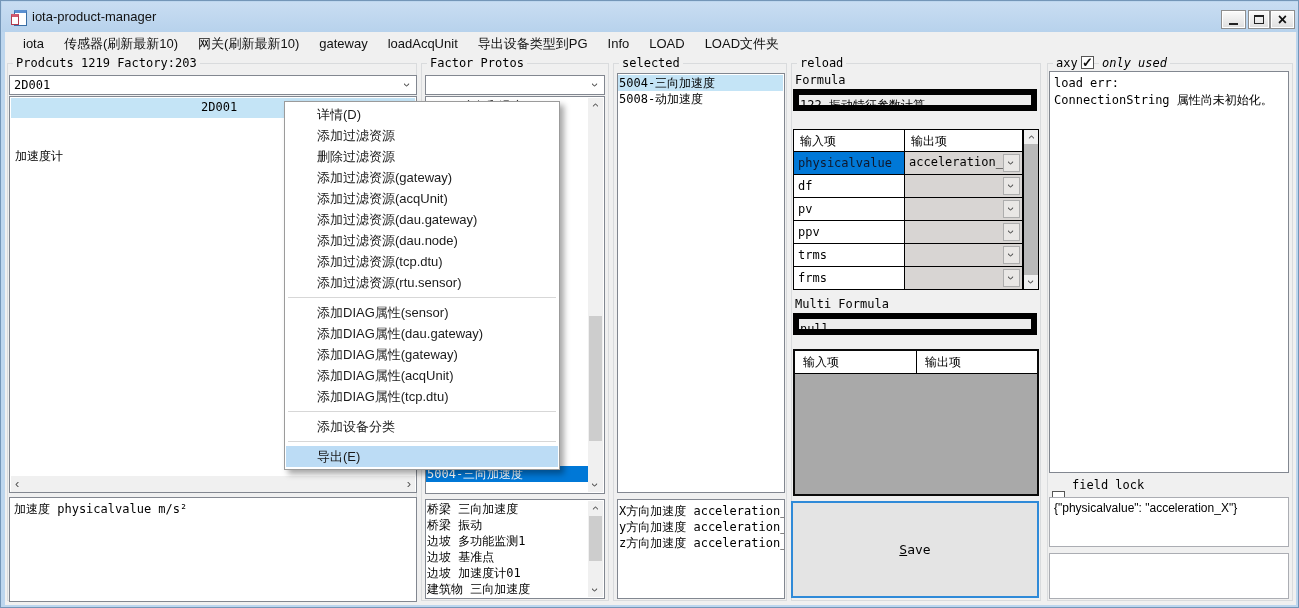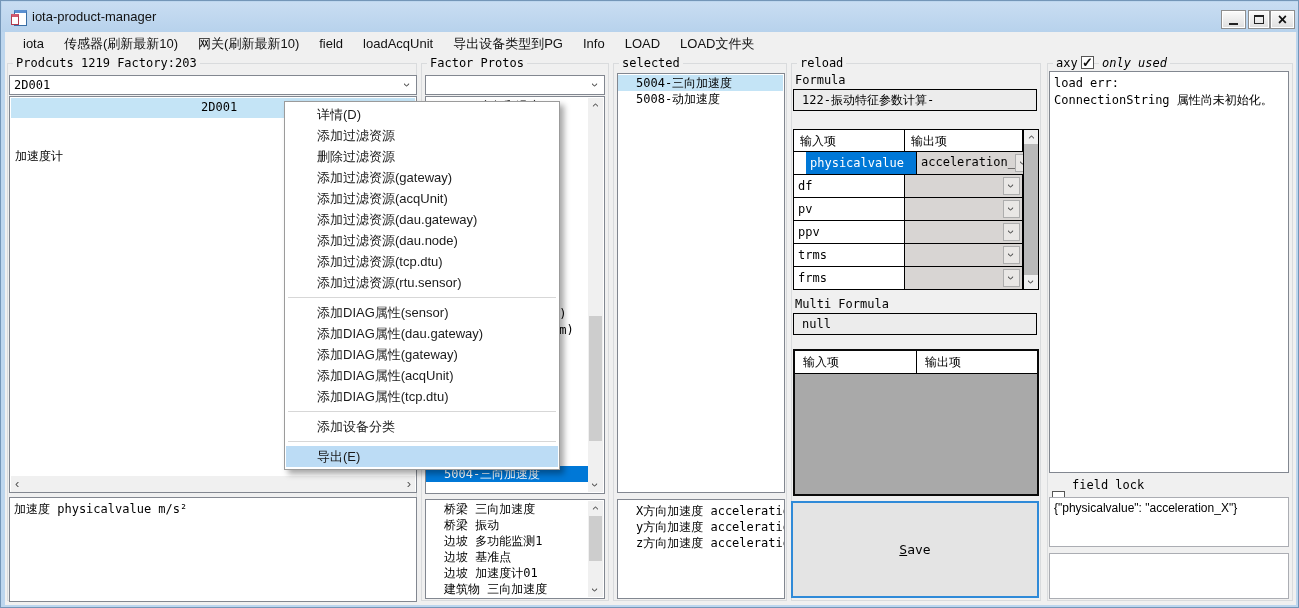--- a/index.html
+++ b/index.html
@@ -33,45 +33,45 @@
   .combo{background:#fff;border:1px solid #828790;}
   .combo .cval{position:absolute;left:4px;top:2px;font-family:"DejaVu Sans Mono",monospace;font-size:12px;}
   .chev{display:inline-block;color:#555;font-size:13px;line-height:10px;}
   .chev-d{transform:rotate(90deg);}
   .chev-u{transform:rotate(-90deg);}
   .chev::before{content:"›";}
   .chev-l::before{content:"‹";}
   .chev-r::before{content:"›";}
   .combo-btn{position:absolute;right:1px;top:1px;bottom:1px;width:16px;display:flex;align-items:center;justify-content:center;background:#fff;}
   .listbox{background:#fff;border:1px solid #828790;overflow:hidden;}
-  .litem{height:16px;line-height:16px;padding-left:18px;font-family:"DejaVu Sans Mono",monospace;font-size:12px;white-space:nowrap;}
+  .litem{height:16px;line-height:16px;padding-left:1px;font-family:"DejaVu Sans Mono",monospace;font-size:12px;white-space:nowrap;}
   .sel-active{background:#0078d7;color:#fff;}
   .sel-inactive{background:#c4e4f6;}
   
   .sb{background:#f0f0f0;}
   .sb-btn{position:absolute;left:0;right:0;height:14px;display:flex;align-items:center;justify-content:center;color:#707070;}
   .sb-thumb{position:absolute;left:1px;right:1px;background:#cdcdcd;}
   .hsb{background:#f0f0f0;display:flex;align-items:center;justify-content:space-between;padding:0 4px;color:#9a9a9a;font-size:13px;}
   
   .prow{position:absolute;left:1px;top:1px;right:1px;height:20px;}
   .prow span{position:absolute;top:2px;font-family:"DejaVu Sans Mono",monospace;font-size:12px;white-space:nowrap;}
   
   #cmenu{z-index:10;background:#ffffff;border:1px solid #9b9b9b;box-shadow:4px 4px 6px rgba(0,0,0,0.35);padding:2px 1px;}
   .cm-item{height:21px;line-height:21px;padding-left:31px;font-size:13px;white-space:nowrap;color:#1a1a1a;}
   .cm-item.highlight{background:#bcdcf5;}
   .cm-item.separator{height:1px;padding:0;margin:4px 2px;background:#d7d7d7;overflow:hidden;}
   
   .flabel{font-family:"DejaVu Sans Mono",monospace;font-size:12px;}
-  .rotext{background:#ececec;border:1px solid #000000;font-family:"DejaVu Sans Mono",monospace;font-size:12px;line-height:20px;padding-left:8px;white-space:nowrap;overflow:hidden;}
+  .rotext{background:#ececec;border:6px solid #000000;font-family:"DejaVu Sans Mono",monospace;font-size:12px;line-height:20px;padding-left:1px;white-space:nowrap;overflow:hidden;}
   .grid{background:#fff;border:1px solid #000;}
   .grid-head{display:flex;height:22px;border-bottom:1px solid #000;background:#fff;}
   .ghc{line-height:22px;padding-left:6px;font-size:12px;}
   .grid-row{display:flex;height:23px;border-bottom:1px solid #000;}
   .gcell-in{width:111px;border-right:1px solid #000;font-family:"DejaVu Sans Mono",monospace;font-size:12px;line-height:22px;padding-left:4px;background:#fff;}
-  .grid-row.sel-row .gcell-in{background:#0078d7;color:#ffffff;margin-left:12px;}
+  .grid-row.sel-row .gcell-in{background:#0078d7;color:#0f172a;}
   .gcombo{position:relative;width:118px;background:#d8d5d3;border-right:1px solid #000;}
   .gcombo .gval{position:absolute;left:4px;top:3px;font-family:"DejaVu Sans Mono",monospace;font-size:12px;white-space:nowrap;}
   .gcombo-btn{position:absolute;right:2px;top:2px;bottom:2px;width:17px;background:#e9e7e5;border:1px solid #adadad;display:flex;align-items:center;justify-content:center;}
   .gsb{position:absolute;right:0;top:0;bottom:0;width:15px;background:#b9b9b9;border-left:1px solid #000;}
   .gsb .sb-btn{background:#f0f0f0;}
   .grid2{border:2px solid #0a0a0a;background:#a9a9a9;}
   .grid2-head{display:flex;height:23px;background:#fff;border-bottom:1px solid #000;}
   .g2c1{width:122px;border-right:1px solid #000;line-height:23px;padding-left:8px;font-size:12px;}
   .g2c2{flex:1;line-height:23px;padding-left:8px;font-size:12px;}
   #save-btn{background:#e4e4e4;border:2px solid #2f8ad8;font-family:"DejaVu Sans Mono",monospace;font-size:13px;color:#000;display:flex;align-items:center;justify-content:center;cursor:default;}
@@ -101,21 +101,21 @@
       </div>
   </div>
 
   <div class="abs" id="client"></div>
 
   <div class="abs" id="menubar">
 
   <div class="mbi">iota</div>
       <div class="mbi">传感器(刷新最新10)</div>
       <div class="mbi">网关(刷新最新10)</div>
-      <div class="mbi">field</div>
+      <div class="mbi">gateway</div>
       <div class="mbi">loadAcqUnit</div>
       <div class="mbi">导出设备类型到PG</div>
       <div class="mbi">Info</div>
       <div class="mbi">LOAD</div>
       <div class="mbi">LOAD文件夹</div>
     </div>
 
   <div class="abs group" style="left:6px;top:62px;width:410px;height:538px;"></div>
   <div class="abs groupcap" style="left:12px;top:55px;">Prodcuts 1219 Factory:203</div>
 

